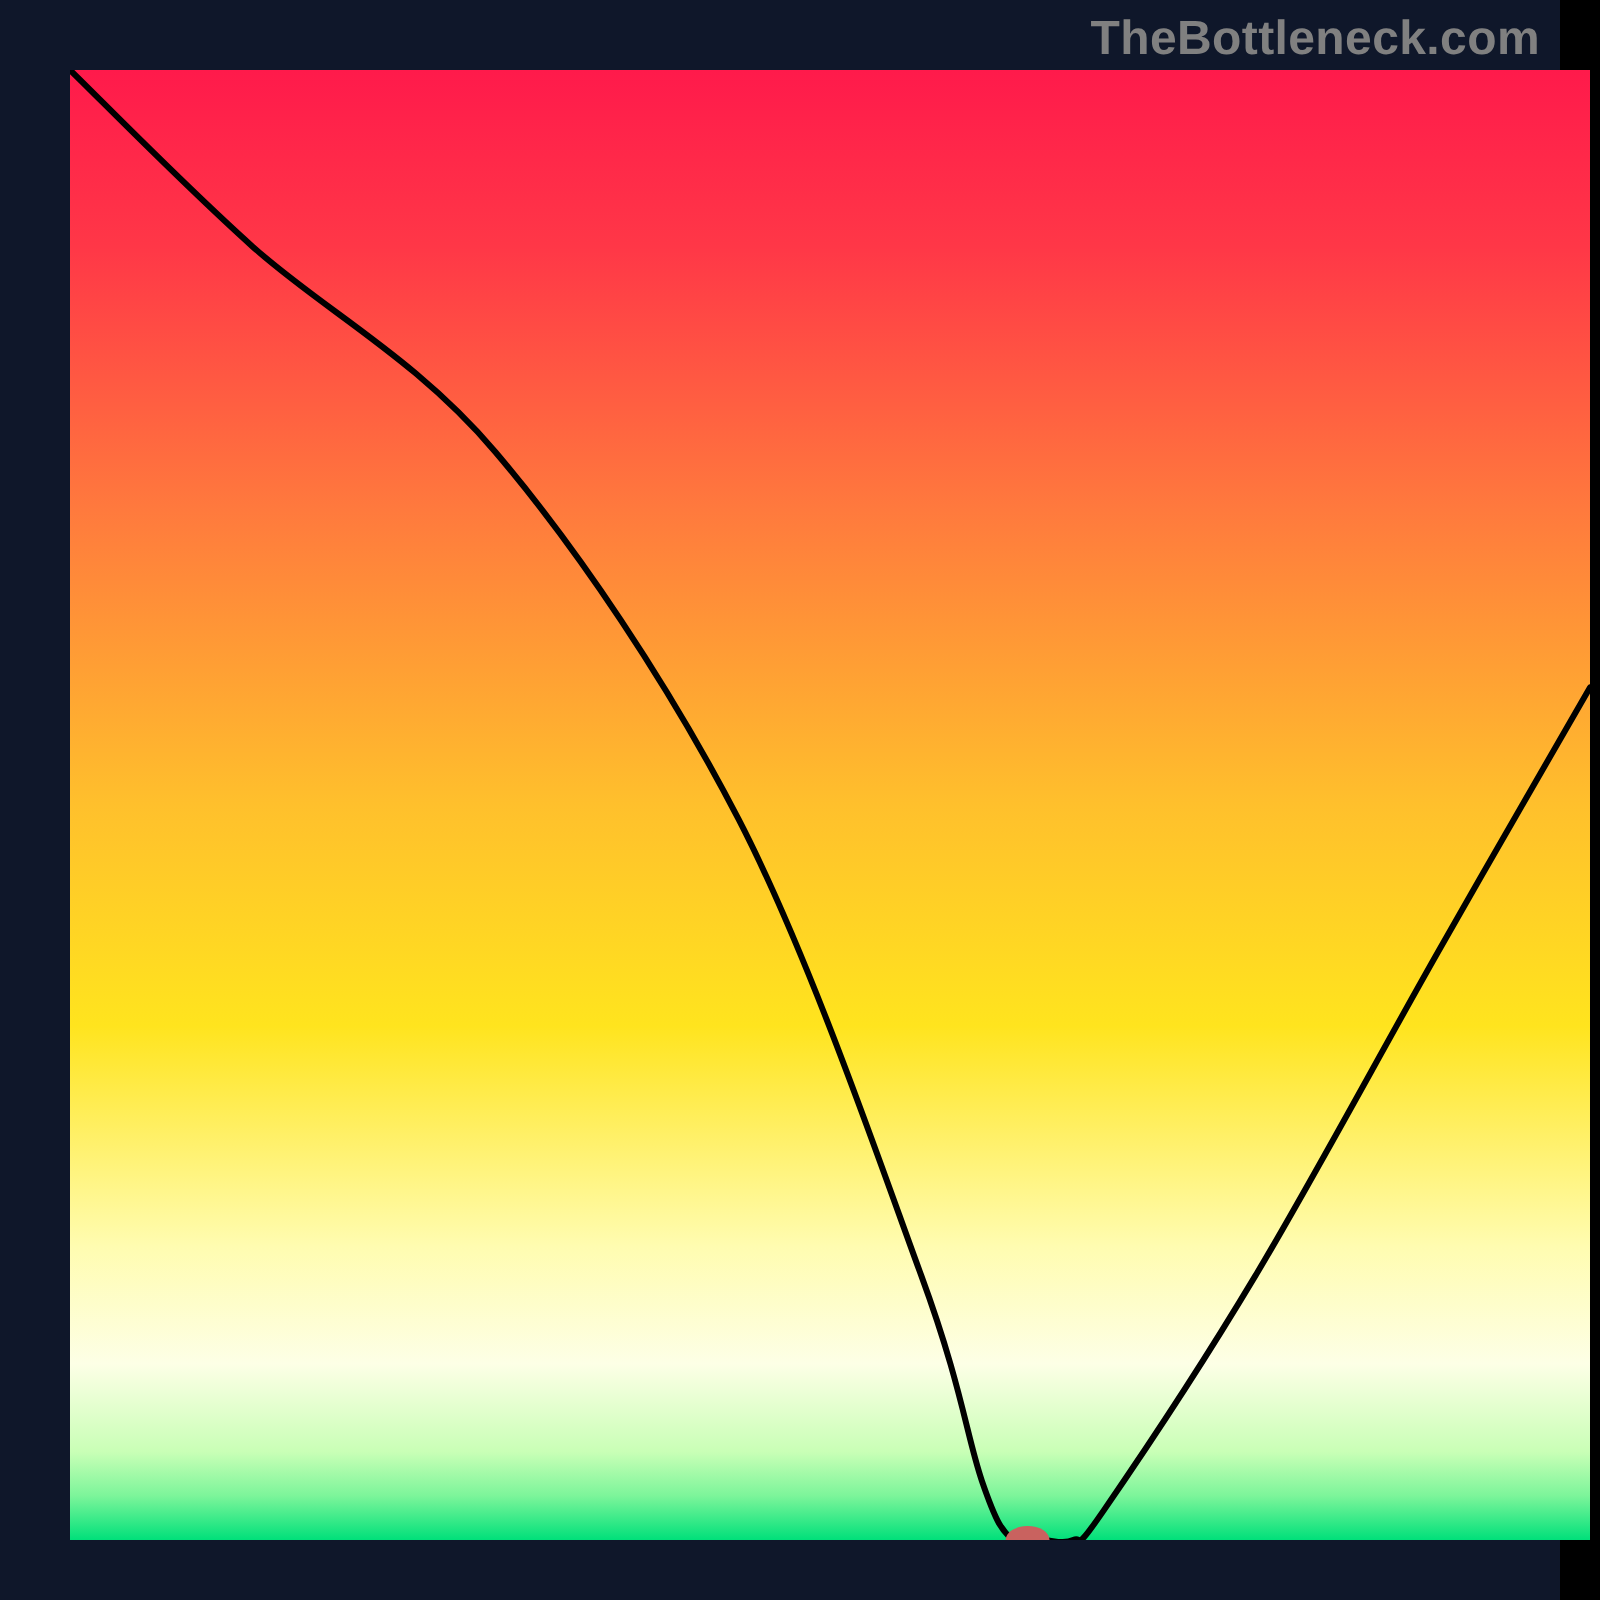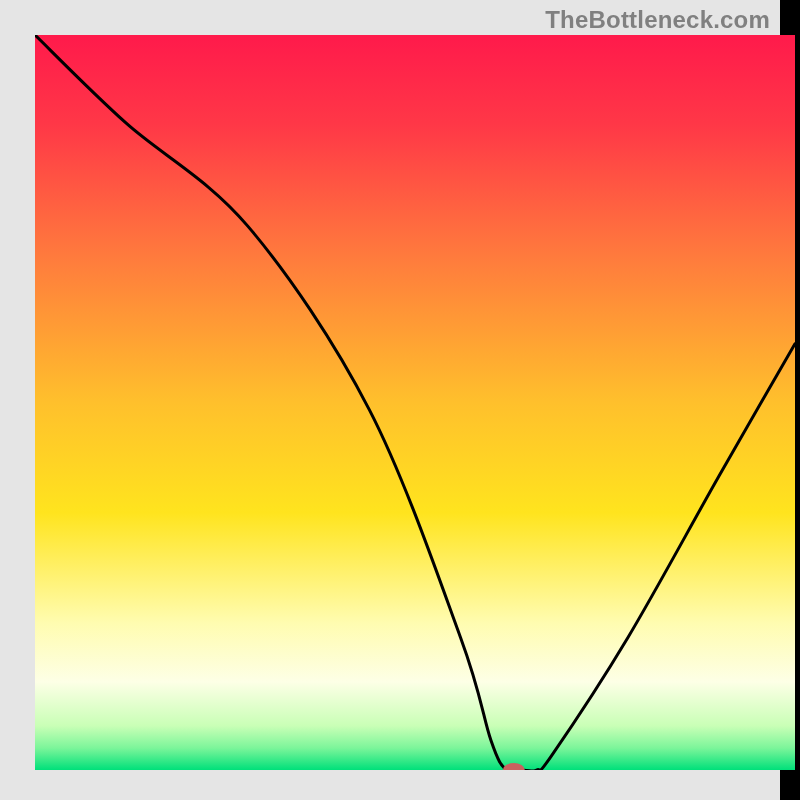--- a/index.html
+++ b/index.html
@@ -7,21 +7,21 @@
     padding: 0;
     width: 800px;
     height: 800px;
     background: #000;
     overflow: hidden;
   }
   .frame {
     position: relative;
     width: 780px;
     height: 800px;
-    background: #e5e5e5;
+    background: #0f172a;
     text-align: center;
   }
   .watermark {
     position: absolute;
     top: 6px;
     right: 10px;
     font-family: Arial, Helvetica, sans-serif;
     font-size: 24px;
     font-weight: 600;
     color: #808080;

